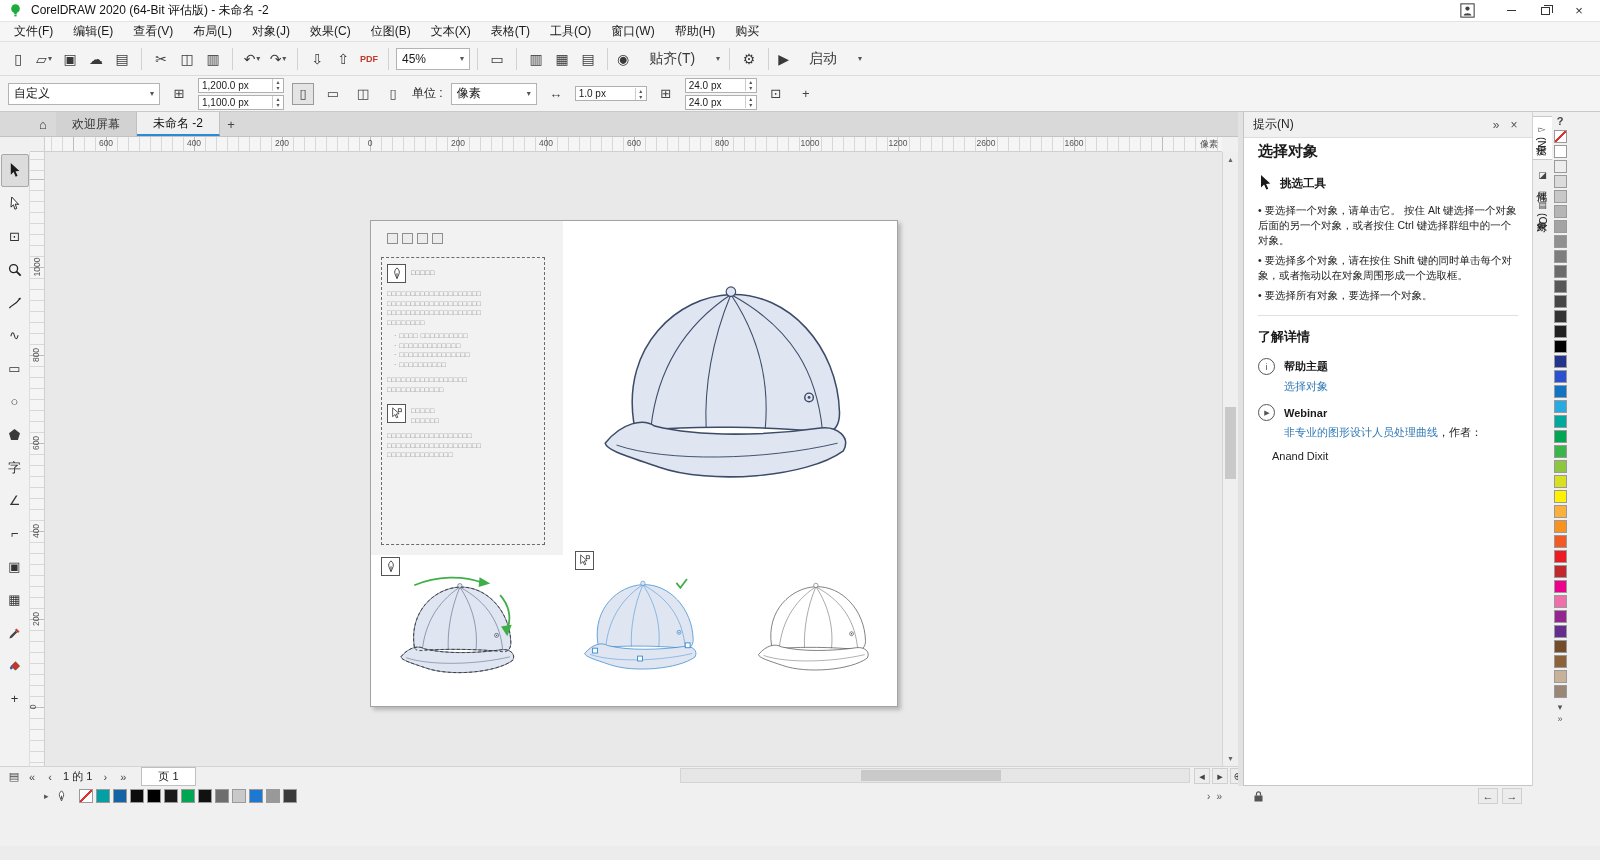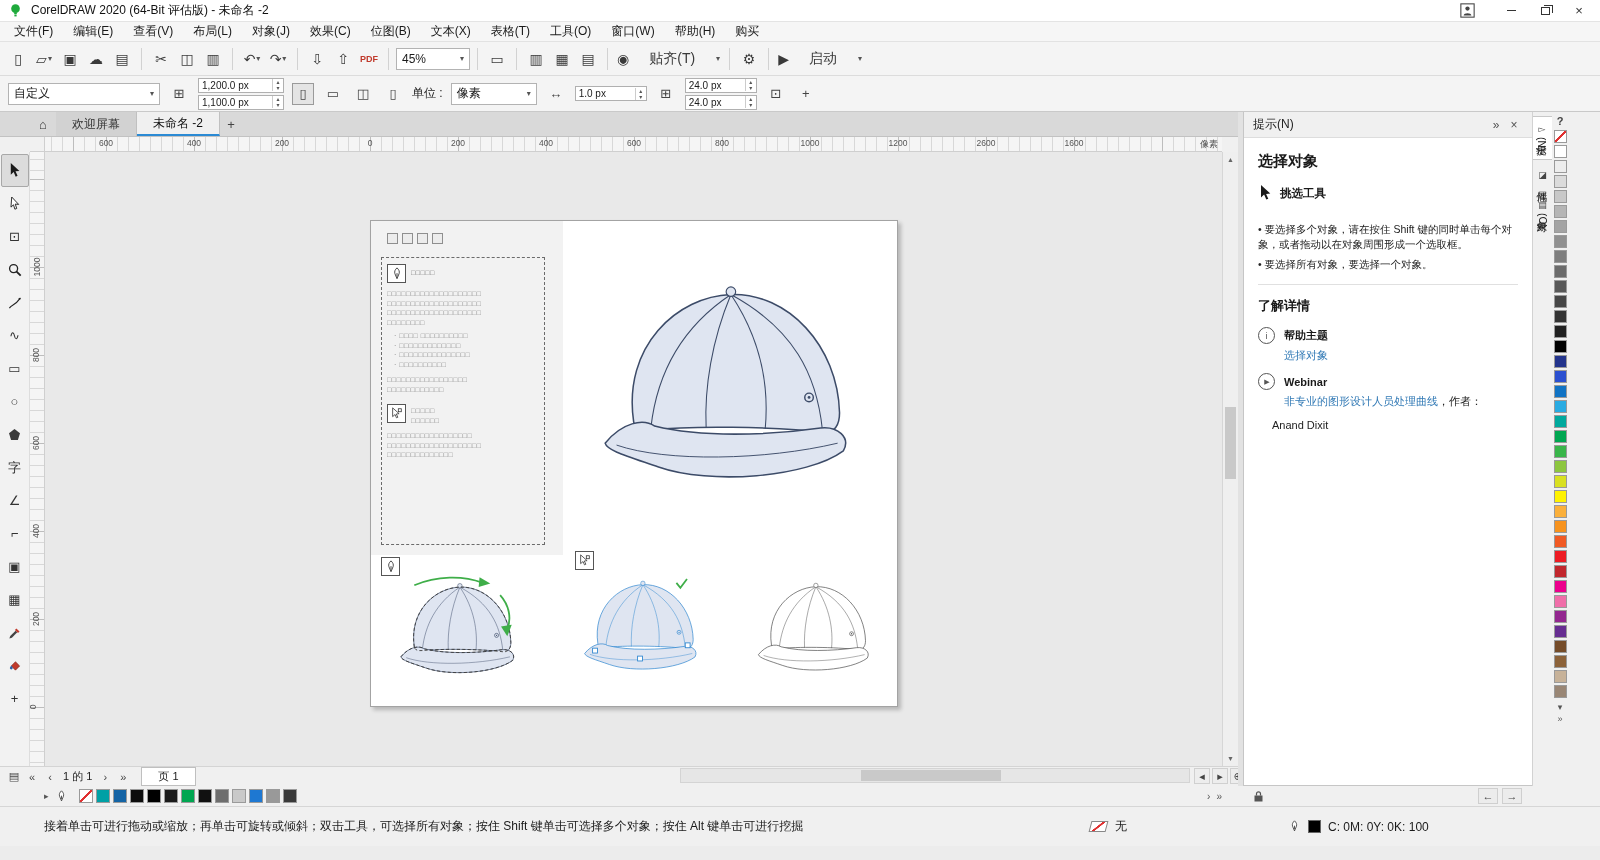--- a/index.html
+++ b/index.html
@@ -111,23 +111,23 @@
   .swatch.none { background:linear-gradient(135deg,#fff 42%,#e03131 45% 55%,#fff 58%); }
   .dp-tools { display:flex; align-items:center; gap:6px; margin-right:8px; }
   .dp-end { position:absolute; right:18px; display:flex; gap:6px; color:#555; font-size:10px; }
 
   
   .splitter { position:absolute; left:1238px; top:112px; width:5px; height:674px; background:#e2e2e2; }
   .docker { position:absolute; left:1243px; top:112px; width:289px; height:674px; background:#fff; border-left:1px solid #c6c6c6; border-bottom:1px solid #c6c6c6; }
   .docker-head { height:26px; background:#f0f0f0; border-bottom:1px solid #ddd; display:flex; align-items:center; padding:0 9px; font-size:12px; color:#222; }
   .docker-head .sp { flex:1; }
   .dk-btn { width:18px; text-align:center; color:#555; font-size:12px; }
-  .docker-body { padding:14px 14px 0 14px; }
+  .docker-body { padding:4px 14px 0 14px; }
   .dk-h1 { font-size:15px; font-weight:bold; margin-bottom:14px; }
-  .dk-toolrow { display:flex; align-items:center; gap:8px; margin-bottom:21px; }
+  .dk-toolrow { display:flex; align-items:center; gap:8px; margin-bottom:12px; }
   .dk-toolname { font-size:11.5px; font-weight:bold; }
   .hint-bullet { display:block; font-size:10.5px; line-height:15px; color:#222; margin-bottom:5px; }
   .dk-hr { border:none; border-top:1px solid #e0e0e0; margin:12px 0 12px 0; }
   .dk-h2 { font-size:13px; font-weight:bold; margin-bottom:12px; }
   .dk-linkrow { display:flex; align-items:center; gap:9px; margin-bottom:4px; }
   .circle-ic { width:17px; height:17px; border:1.5px solid #555; border-radius:50%; display:flex; align-items:center; justify-content:center; font-size:9px; color:#555; flex:0 0 auto; }
   .circle-ic.play { font-size:7px; padding-left:1px; }
   .dk-strong { font-size:11px; font-weight:bold; }
   .dk-link { font-size:11px; color:#3179b5; margin-left:26px; margin-bottom:10px; display:block; }
   .dk-link .suffix { color:#222; }
@@ -659,20 +659,21 @@
     </div>
     <div class="docker-body">
       <div class="dk-h1">选择对象</div>
       <div class="dk-toolrow">
         <svg width="14" height="16" viewBox="0 0 14 16">
             <use href="#pick-arrow"></use>
           </svg>
         <span class="dk-toolname">挑选工具</span>
       </div>
       <div>
+          <span class="hint-bullet">• 要选择一个对象，请单击它。 按住 Alt 键选择一个对象后面的另一个对象，或者按住 Ctrl 键选择群组中的一个对象。</span>
           <span class="hint-bullet">• 要选择多个对象，请在按住 Shift 键的同时单击每个对象，或者拖动以在对象周围形成一个选取框。</span>
           <span class="hint-bullet">• 要选择所有对象，要选择一个对象。</span>
         </div>
       <hr class="dk-hr">
       <div class="dk-h2">了解详情</div>
       <div class="dk-linkrow">
         <span class="circle-ic">i</span>
         <span class="dk-strong">帮助主题</span>
       </div>
       <a class="dk-link">选择对象</a>
@@ -750,29 +751,15 @@
     <svg class="lock-ic" width="13" height="13" viewBox="0 0 13 13">
       <rect x="2.5" y="5.5" width="8" height="6" fill="#555"></rect>
       <path d="M4.5 5.5 V3.8 a2 2 0 0 1 4 0 V5.5" stroke="#555" stroke-width="1.2" fill="none"></path>
     </svg>
     <div class="rb-arrows">
       <span class="nav-btn">←</span>
       <span class="nav-btn">→</span>
     </div>
   </div>
 
-  <div class="statusbar">
-    <span class="status-hint">接着单击可进行拖动或缩放；再单击可旋转或倾斜；双击工具，可选择所有对象；按住 Shift 键单击可选择多个对象；按住 Alt 键单击可进行挖掘</span>
-    <div class="fill-cluster">
-      <span class="fillind"></span>
-      <span>无</span>
-    </div>
-    <div class="outline-cluster">
-      <svg width="13" height="13" viewBox="0 0 16 16">
-          <use href="#pen-nib"></use>
-        </svg>
-      <span class="blackswatch"></span>
-      <span>C: 0M: 0Y: 0K: 100</span>
-    </div>
-  </div>
   <div class="win-edge"></div>
 
 </div>
 
 </body></html>

